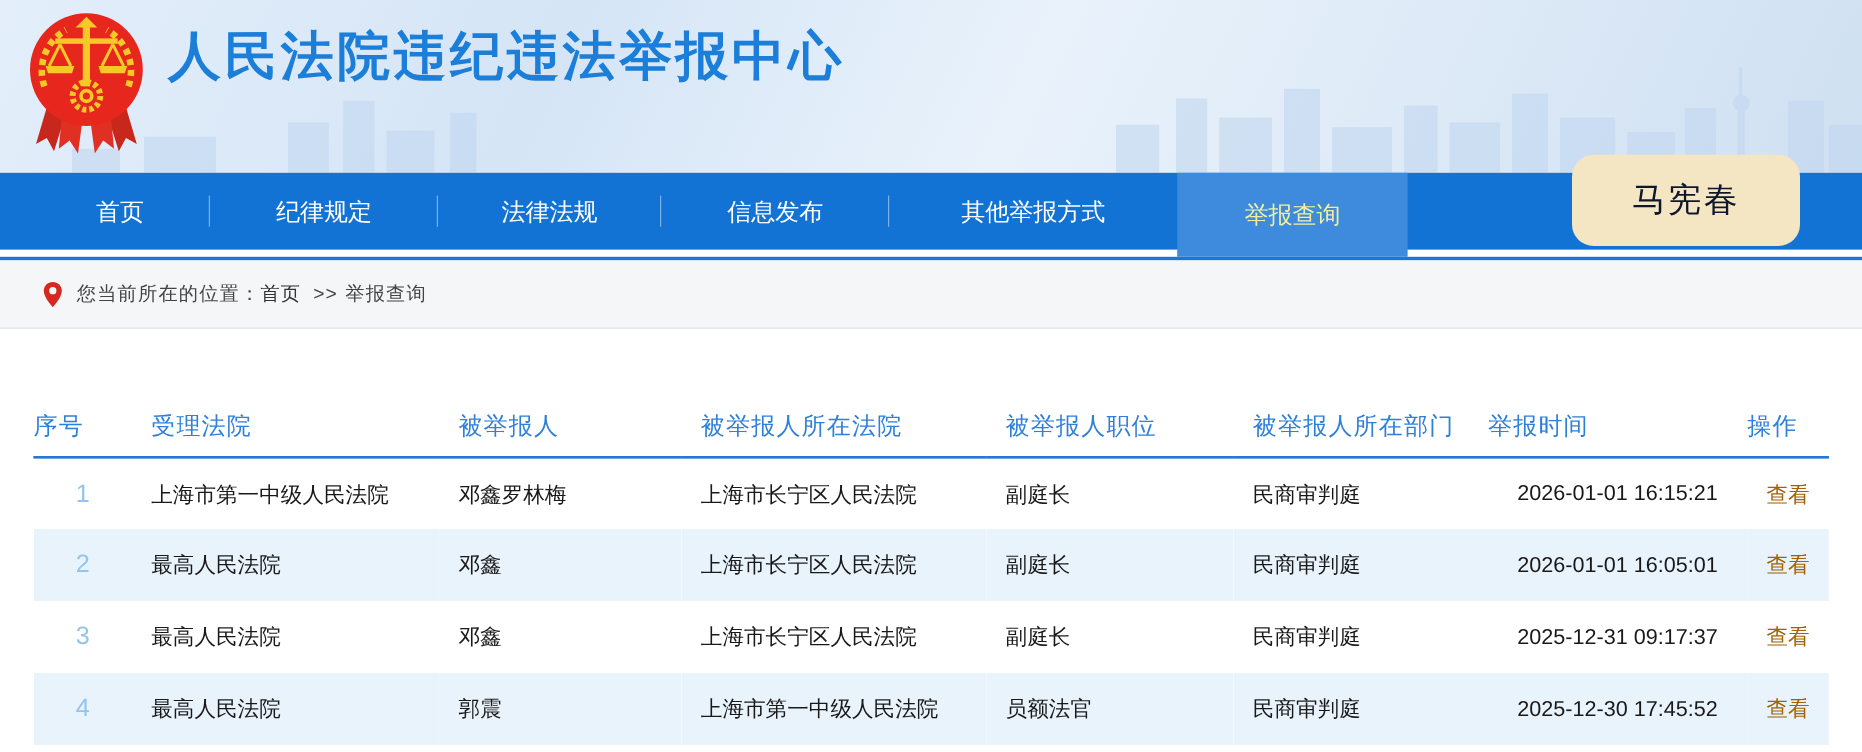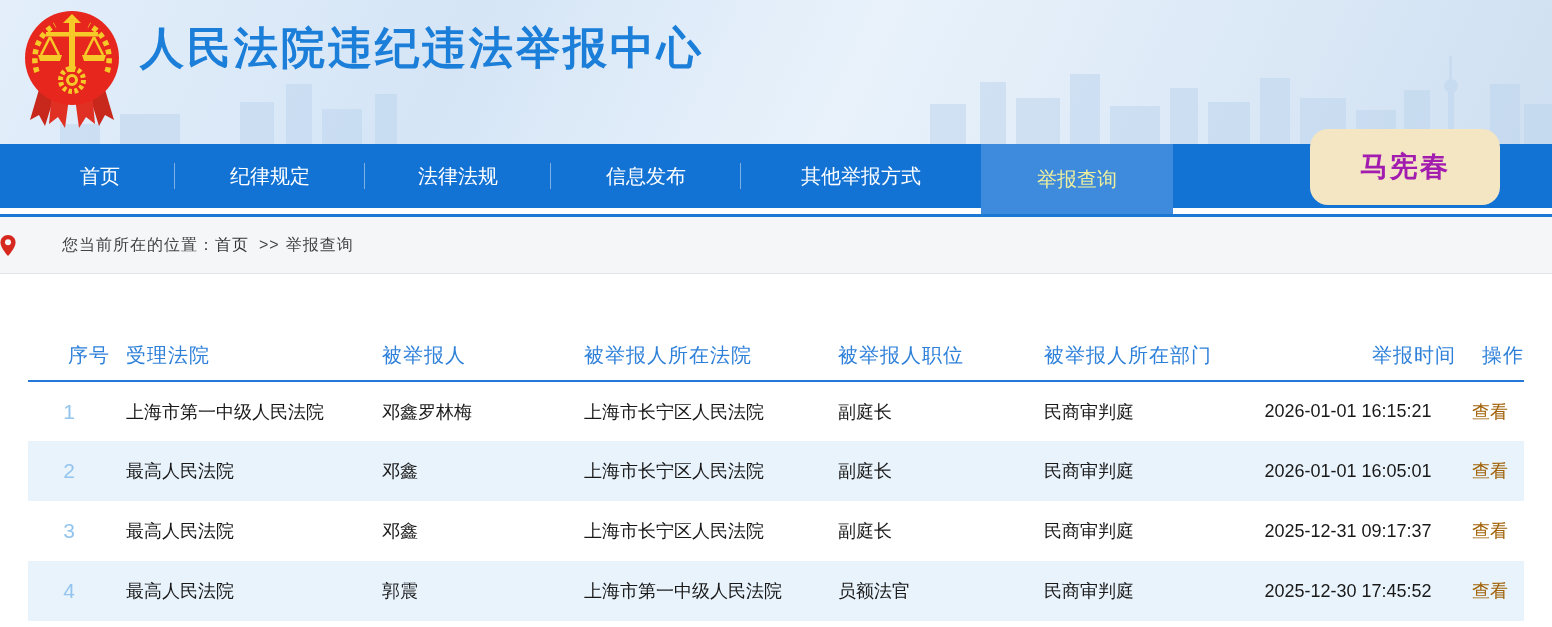--- a/index.html
+++ b/index.html
@@ -36,42 +36,42 @@
   .nav-item.w4{width:190px;} .nav-item.w5{width:240px;} .nav-item.w6{width:192px;}
   .nav-item.sep::after {
     content:""; position:absolute; right:0; top:19px; width:1px; height:26px;
     background:rgba(255,255,255,0.45);
   }
   .nav-item.active { background:#3e8adc; color:#eef09e; height:70px; }
   .user-badge {
     position:absolute; right:52px; top:-15px; width:190px; height:76px;
     background:#f4e5c3; border-radius:18px;
     display:flex; align-items:center; justify-content:center;
-    color:#a21caf; font-size:28px; font-weight:bold; letter-spacing:2px; cursor:pointer;
+    color:#0f172a; font-size:28px; font-weight:normal; letter-spacing:2px; cursor:pointer;
   }
 
   
   .blue-line { height:3px; background:#1a78d4; margin-top:6px; }
   .breadcrumb-bar {
     height:57px; background:#f4f6f8; border-bottom:1px solid #e2e5e8;
-    display:flex; align-items:center; gap:34px;
+    display:flex; align-items:center; padding-left:36px;
   }
   .pin-icon { margin-right:12px; display:flex; }
   .breadcrumb-text { font-size:16px; color:#444; letter-spacing:1px; }
   .breadcrumb-text a { color:#333; text-decoration:none; cursor:pointer; }
   .crumb-sep { margin:0 6px 0 10px; color:#444; }
 
   
   .table-wrap { margin:57px 28px 0 28px; }
   table.report-table { width:100%; border-collapse:collapse; table-layout:fixed; }
   .report-table thead th {
     color:#2e80d9; font-size:20px; font-weight:400; text-align:left;
     height:50px; padding:0 0 0 16px; border-bottom:2px solid #2479d8; letter-spacing:1px;
   }
-  .report-table th.center { text-align:right; padding-left:0; }
+  .report-table th.center { text-align:left; padding-left:0; }
   .report-table tbody td {
     font-size:18px; color:#191919; height:60px; padding:0 0 0 16px;
     white-space:nowrap; overflow:hidden;
   }
   .report-table tbody tr:nth-child(even) { background:#e9f3fc; }
   .report-table td.idx { color:#93c4ed; font-size:21px; text-align:center; padding:0; }
   .report-table td.center { text-align:center; padding-left:0; }
   .report-table td.time { font-family:"Liberation Sans","DejaVu Sans",sans-serif; }
   .report-table a.view-link { color:#a16207; text-decoration:none; cursor:pointer; font-size:18px; }
 </style>

